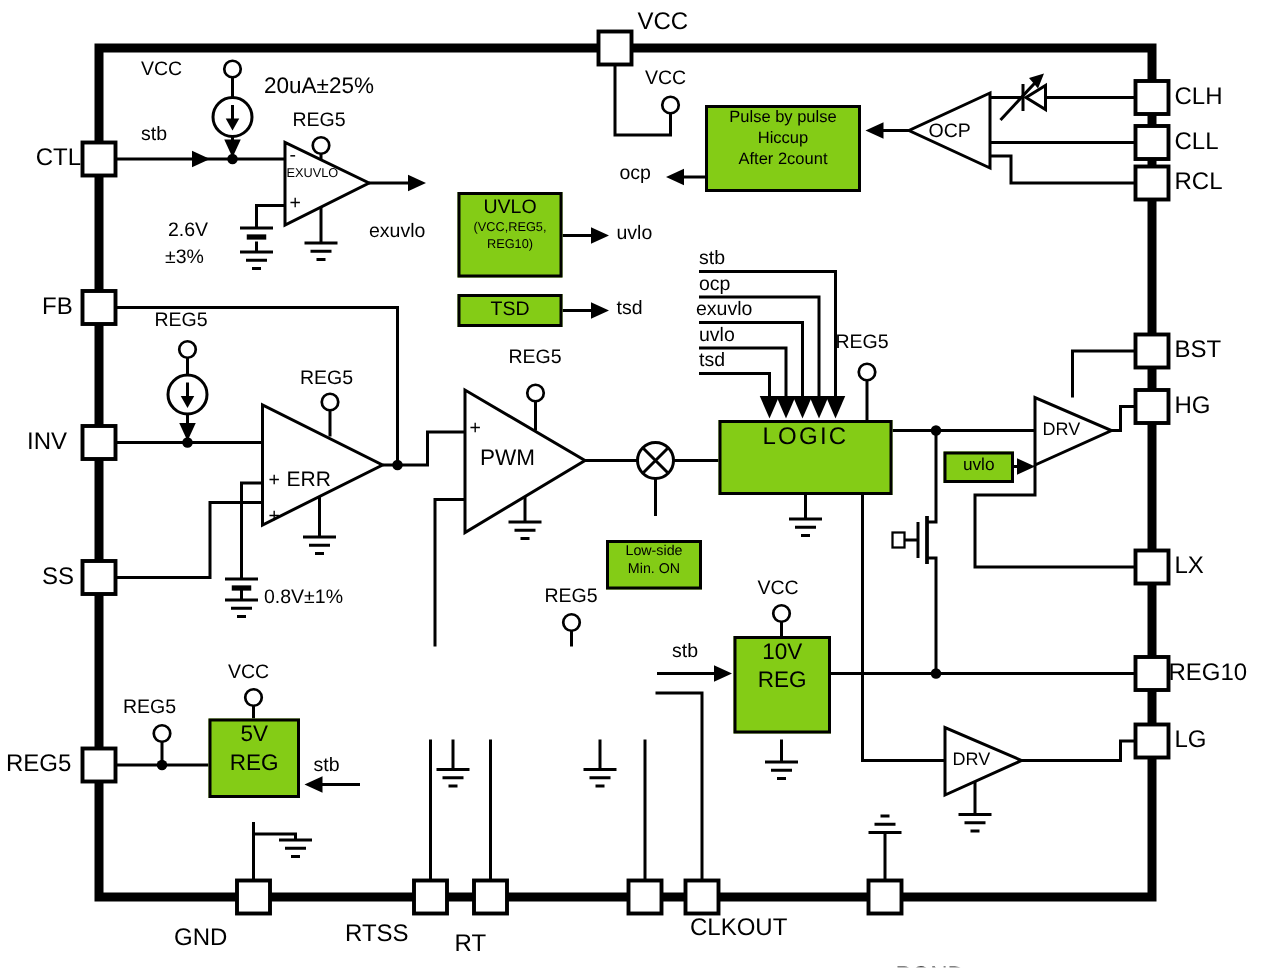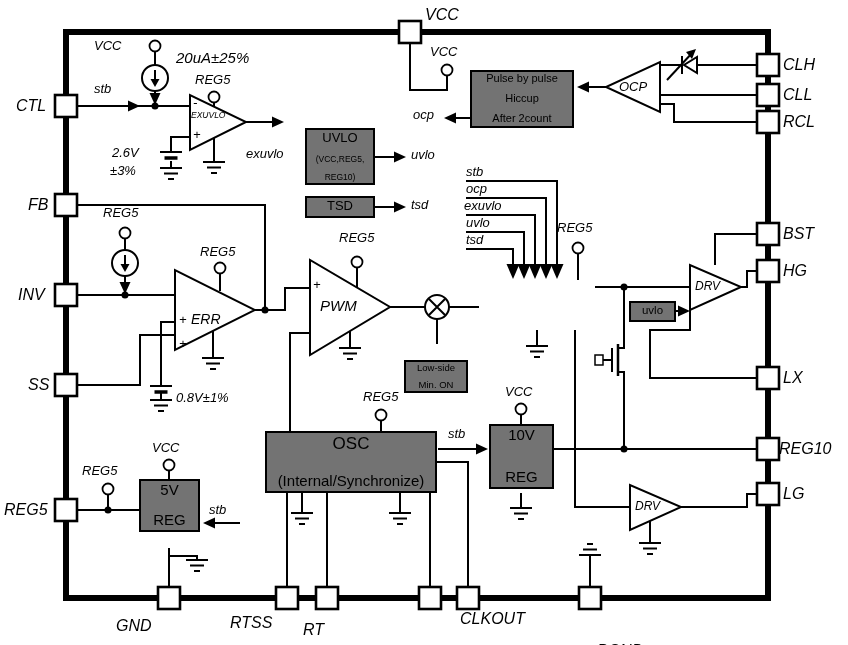--- a/index.html
+++ b/index.html
@@ -1,21 +1,21 @@
 <!DOCTYPE html>
 <html><head>
 <meta charset="utf-8">
 <style>
   html,body{margin:0;padding:0;background:#fff;}
   .wrap{position:relative;width:848px;height:645px;background:#fff;overflow:hidden;
         font-family:"Liberation Sans",sans-serif;color:#000;}
   .layer{position:absolute;left:0;top:0;}
-  .lbl{position:absolute;white-space:nowrap;line-height:1.12;font-style:italic;}
-  .blk{position:absolute;border:2px solid #000;background:#737373;box-sizing:border-box;
-       display:flex;flex-direction:column;align-items:center;justify-content:space-between;
+  .lbl{position:absolute;white-space:nowrap;line-height:1.12;}
+  .blk{position:absolute;border:2px solid #000;background:#84cc16;box-sizing:border-box;
+       display:flex;flex-direction:column;align-items:center;justify-content:flex-start;
        text-align:center;line-height:1.25;}
   .s8{font-size:8.5px;}  .s9{font-size:9.5px;}  .s10{font-size:15px;}
   .s11{font-size:11px;}  .s115{font-size:11.5px;} .s12{font-size:12px;}
   .s13{font-size:13px;}  .s14{font-size:14px;}  .s15{font-size:15px;}
   .s16{font-size:16px;}  .s17{font-size:17px;}
   .ls{letter-spacing:1.5px;}
   svg *{vector-effect:none;}
 </style>
 </head>
 <body>
@@ -267,42 +267,41 @@
   <span class="s8">REG10)</span>
 </div>
 <div class="blk" style="left:305px;top:196px;width:70px;height:22px">
   <span class="s13">TSD</span>
 </div>
 <div class="blk" style="left:470px;top:70px;width:104px;height:58px">
   <span class="s11">Pulse by pulse</span>
   <span class="s11">Hiccup</span>
   <span class="s11">After 2count</span>
 </div>
+<div class="blk" style="left:479px;top:280px;width:116px;height:50px">
+  <span class="s16 ls">LOGIC</span>
+</div>
 <div class="blk" style="left:404px;top:360px;width:64px;height:33px">
   <span class="s9">Low-side</span>
   <span class="s9">Min. ON</span>
 </div>
-<div class="blk" style="left:265px;top:431px;width:172px;height:62px">
-  <span class="s17">OSC</span>
-  <span class="s10">(Internal/Synchronize)</span>
-</div>
 <div class="blk" style="left:489px;top:424px;width:65px;height:65px">
   <span class="s15">10V</span>
   <span class="s15">REG</span>
 </div>
 <div class="blk" style="left:139px;top:479px;width:61px;height:53px">
   <span class="s15">5V</span>
   <span class="s15">REG</span>
 </div>
 <div class="blk" style="left:629px;top:301px;width:47px;height:21px">
   <span class="s115">uvlo</span>
 </div>
 
 <div class="lbl s16" style="left:425px;top:6px">VCC</div>
-<div class="lbl s16" style="left:16px;top:97px;width:38px;">CTL</div>
+<div class="lbl s16" style="left:16px;top:97px;width:38px;text-align:right">CTL</div>
 <div class="lbl s16" style="left:28px;top:196px">FB</div>
 <div class="lbl s16" style="left:18px;top:286px">INV</div>
 <div class="lbl s16" style="left:28px;top:376px">SS</div>
 <div class="lbl s16" style="left:4px;top:501px">REG5</div>
 <div class="lbl s16" style="left:783px;top:56px">CLH</div>
 <div class="lbl s16" style="left:783px;top:86px">CLL</div>
 <div class="lbl s16" style="left:783px;top:113px">RCL</div>
 <div class="lbl s16" style="left:783px;top:225px">BST</div>
 <div class="lbl s16" style="left:783px;top:262px">HG</div>
 <div class="lbl s16" style="left:783px;top:369px">LX</div>

